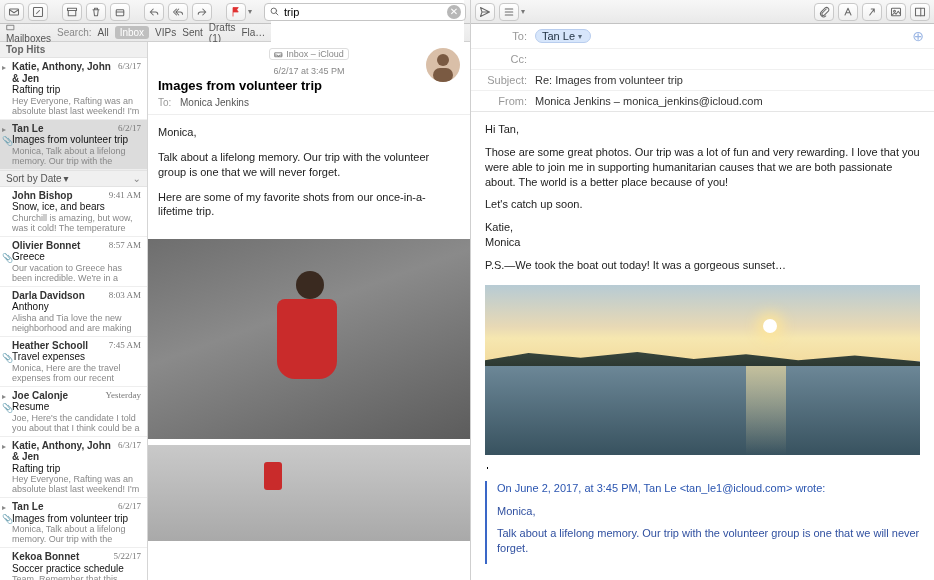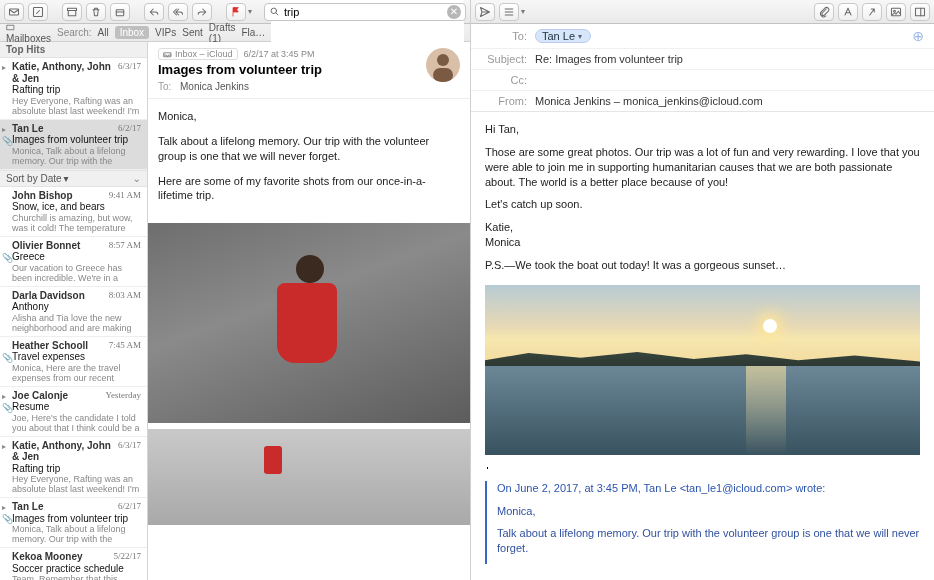--- a/index.html
+++ b/index.html
@@ -46,21 +46,21 @@
 .msg { padding: 3px 6px 3px 12px; border-bottom: 1px solid #eee; position: relative; line-height: 1.15; }
 .msg .row1 { display: flex; justify-content: space-between; font-weight: 600; font-size: 10px; }
 .msg .row1 .date { font-weight: 400; color: #777; font-size: 9px; font-family: Liberation Serif, serif; }
 .msg .subj { font-size: 10px; color: #111; white-space: nowrap; overflow: hidden; text-overflow: ellipsis; }
 .msg .prev { font-size: 9px; color: #888; max-height: 20px; overflow: hidden; }
 .msg.selected { background: #dcdcdc; }
 .msg .thread-arrow { position:absolute; left:2px; top:5px; font-size:8px; color:#888; }
 .msg .clip { font-size: 9px; color:#888; position:absolute; left:2px; top:16px; }
 .preview { flex: 1; background: #fff; display: flex; flex-direction: column; overflow: hidden; }
 .phdr { padding: 6px 10px 6px 10px; border-bottom: 1px solid #eee; }
-.phdr .meta { font-size: 9px; color: #888; display:flex; gap:6px; align-items:center; }
+.phdr .meta { font-size: 9px; color: #888; display:flex; gap:6px; align-items:center;flex-direction:column; }
 .phdr .meta .inboxpill { border:1px solid #ddd; border-radius:3px; padding:0 4px; display:flex; align-items:center; gap:3px; }
 .phdr .subject { font-size: 13px; font-weight: 700; margin-top: 2px; }
 .phdr .toline { font-size: 10px; color: #555; margin-top: 4px; }
 .phdr .toline .lbl { color:#999; display:inline-block; width:22px; }
 .avatar { width:34px; height:34px; border-radius:50%; background:#d9bfa8; position:absolute; right:10px; top:6px; overflow:hidden; }
 .pheader-wrap { position:relative; }
 .pbody { padding: 10px; font-size: 11px; color: #222; }
 .pbody p { margin-bottom: 10px; line-height: 1.35; }
 .photo { width: 100%; height: 200px; background: #888; margin-top: 0; }
 .photo.first { background: linear-gradient(160deg,#6e6e6e 0%, #8a8a8a 40%, #5c5c5c 100%); position:relative; }
@@ -278,21 +278,21 @@
           <span class="clip">📎</span>
           <div class="row1">
               <span>Tan Le</span>
               <span class="date">6/2/17</span>
             </div>
           <div class="subj">Images from volunteer trip</div>
           <div class="prev">Monica, Talk about a lifelong memory. Our trip with the volunteer group is…</div>
         </div>
         <div class="msg">
           <div class="row1">
-              <span>Kekoa Mooney</span>
+              <span>Kekoa Bonnet</span>
               <span class="date">5/22/17</span>
             </div>
           <div class="subj">Soccer practice schedule</div>
           <div class="prev">Team, Remember that this week we've moved practice from Tuesday to Thur…</div>
         </div>
 
       </div>
 
       <div class="preview">
         <div class="pheader-wrap">
@@ -377,28 +377,28 @@
         <div class="lbl">To:</div>
         <div class="val">
           <span class="token">
               <span>Tan Le</span>
               <span class="chev">▾</span>
             </span>
         </div>
         <span style="color:#9bb6e4;font-size:14px">⊕</span>
       </div>
       <div class="hdrrow">
+        <div class="lbl">Cc:</div>
+        <div class="val"></div>
+      </div>
+      <div class="hdrrow">
         <div class="lbl">Subject:</div>
         <div class="val">
             <span>Re: Images from volunteer trip</span>
           </div>
-      </div>
-      <div class="hdrrow">
-        <div class="lbl">Cc:</div>
-        <div class="val"></div>
       </div>
       <div class="hdrrow">
         <div class="lbl">From:</div>
         <div class="val fromsel">
             <span>Monica Jenkins – monica_jenkins@icloud.com</span>
           </div>
       </div>
     </div>
     <div class="cbody">
       <p>Hi Tan,</p>

